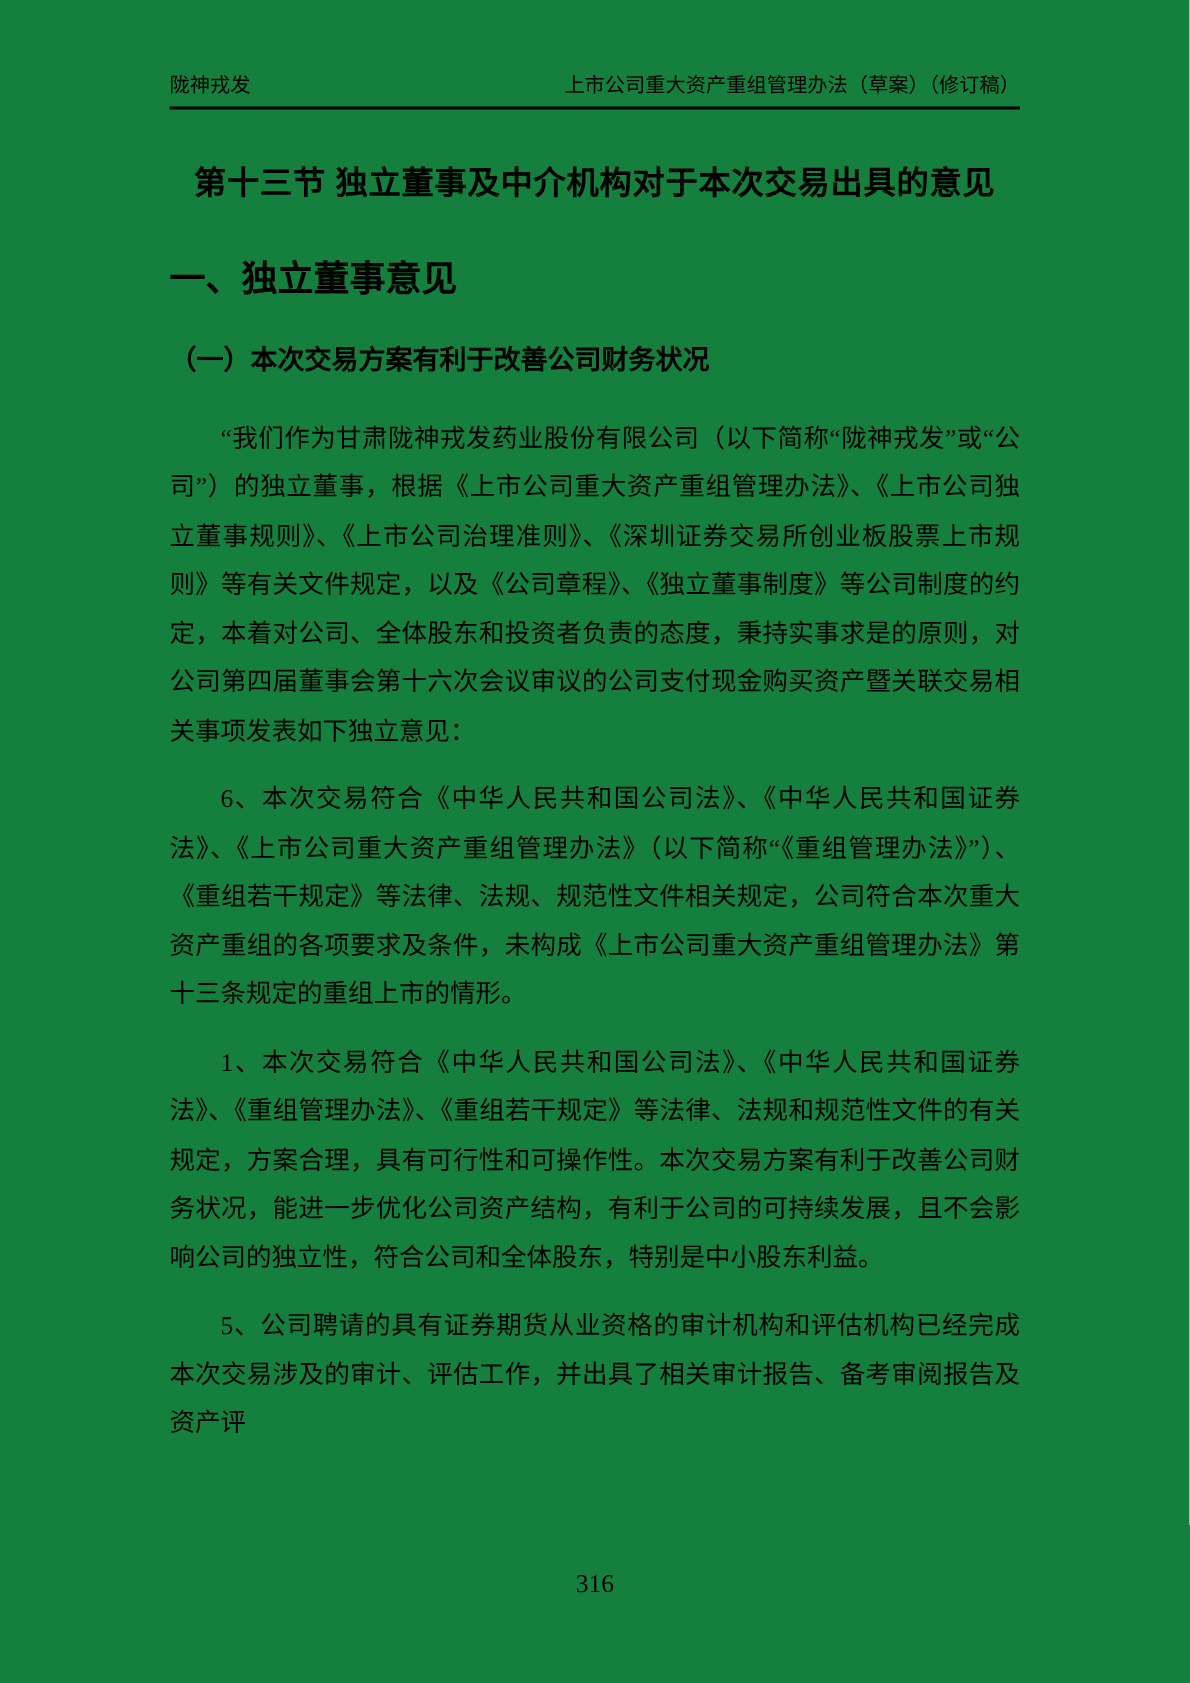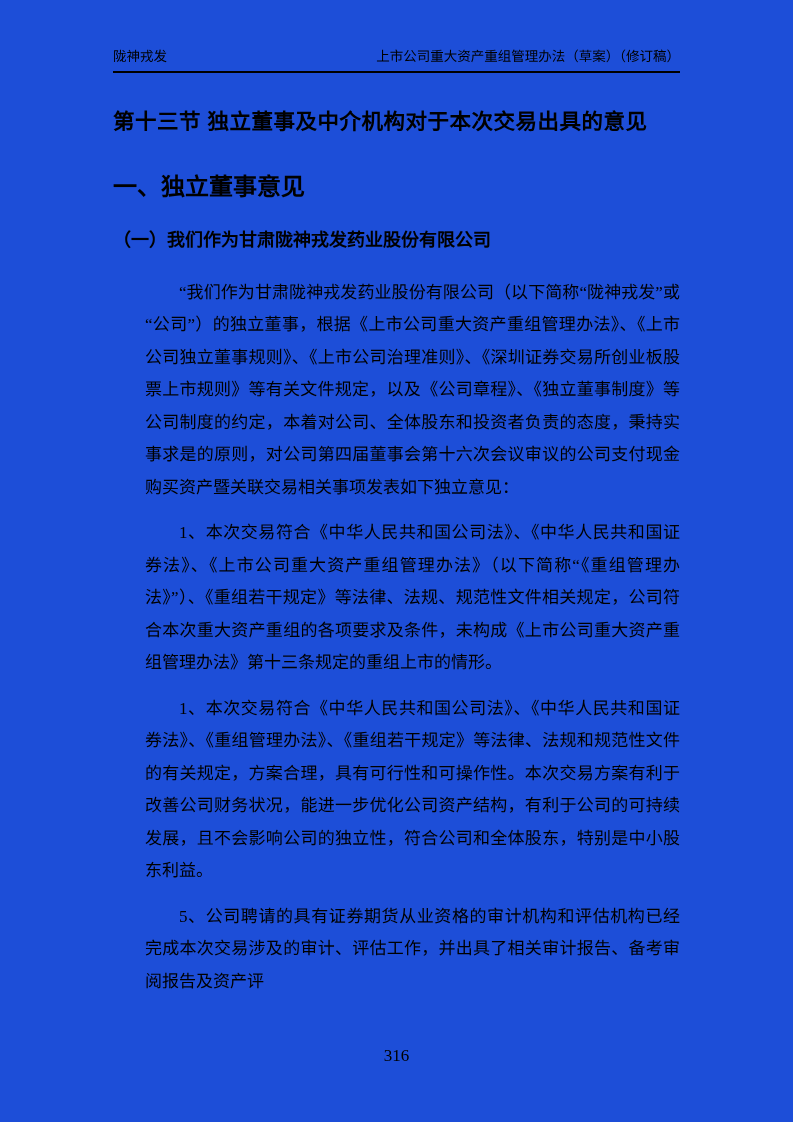--- a/index.html
+++ b/index.html
@@ -4,21 +4,21 @@
 <style>
   html, body {
     margin: 0;
     padding: 0;
     background: #ffffff;
   }
   .page {
     position: relative;
     width: 793px;
     height: 1122px;
-    background: #1d4ed8;
+    background: #15803d;
     color: #000000;
     box-sizing: border-box;
     padding: 49px 113px 0 113px;
     font-family: "Liberation Serif", "DejaVu Serif", serif;
     overflow: hidden;
   }
   .doc-header {
     display: flex;
     justify-content: space-between;
     align-items: flex-end;
@@ -28,41 +28,41 @@
     border-bottom: 2px solid #000000;
   }
   .doc-header .hleft { white-space: nowrap; }
   .doc-header .hright { white-space: nowrap; }
   .chapter-title {
     margin: 36px 0 0 0;
     font-family: "Liberation Sans", "DejaVu Sans", sans-serif;
     font-weight: bold;
     font-size: 21.5px;
     line-height: 1.3;
+    text-align: center;
     letter-spacing: 0.5px;
   }
   .section-heading {
     margin: 34px 0 0 0;
     font-family: "Liberation Sans", "DejaVu Sans", sans-serif;
     font-weight: bold;
     font-size: 24px;
     line-height: 1.3;
     text-align: left;
   }
   .subsection-heading {
     margin: 27px 0 0 0;
     font-family: "Liberation Sans", "DejaVu Sans", sans-serif;
     font-weight: bold;
     font-size: 18px;
     line-height: 1.3;
     text-align: left;
   }
   .body-text {
     margin-top: 24px;
-    margin-left: 32px;
   }
   .body-text p {
     margin: 0 0 13px 0;
     font-size: 17px;
     line-height: 32.5px;
     text-align: justify;
     text-indent: 2em;
     word-break: break-all;
   }
   .page-footer {
@@ -81,25 +81,25 @@
 
   <div class="doc-header">
     <span class="hleft">陇神戎发</span>
     <span class="hright">上市公司重大资产重组管理办法（草案）（修订稿）</span>
   </div>
 
   <h1 class="chapter-title">第十三节 独立董事及中介机构对于本次交易出具的意见</h1>
 
   <h2 class="section-heading">一、独立董事意见</h2>
 
-  <h3 class="subsection-heading">（一）我们作为甘肃陇神戎发药业股份有限公司</h3>
+  <h3 class="subsection-heading">（一）本次交易方案有利于改善公司财务状况</h3>
 
   <div class="body-text">
     <p>“我们作为甘肃陇神戎发药业股份有限公司（以下简称“陇神戎发”或“公司”）的独立董事，根据《上市公司重大资产重组管理办法》、《上市公司独立董事规则》、《上市公司治理准则》、《深圳证券交易所创业板股票上市规则》等有关文件规定，以及《公司章程》、《独立董事制度》等公司制度的约定，本着对公司、全体股东和投资者负责的态度，秉持实事求是的原则，对公司第四届董事会第十六次会议审议的公司支付现金购买资产暨关联交易相关事项发表如下独立意见：</p>
-    <p>1、本次交易符合《中华人民共和国公司法》、《中华人民共和国证券法》、《上市公司重大资产重组管理办法》（以下简称“《重组管理办法》”）、《重组若干规定》等法律、法规、规范性文件相关规定，公司符合本次重大资产重组的各项要求及条件，未构成《上市公司重大资产重组管理办法》第十三条规定的重组上市的情形。</p>
+    <p>6、本次交易符合《中华人民共和国公司法》、《中华人民共和国证券法》、《上市公司重大资产重组管理办法》（以下简称“《重组管理办法》”）、《重组若干规定》等法律、法规、规范性文件相关规定，公司符合本次重大资产重组的各项要求及条件，未构成《上市公司重大资产重组管理办法》第十三条规定的重组上市的情形。</p>
     <p>1、本次交易符合《中华人民共和国公司法》、《中华人民共和国证券法》、《重组管理办法》、《重组若干规定》等法律、法规和规范性文件的有关规定，方案合理，具有可行性和可操作性。本次交易方案有利于改善公司财务状况，能进一步优化公司资产结构，有利于公司的可持续发展，且不会影响公司的独立性，符合公司和全体股东，特别是中小股东利益。</p>
     <p>5、公司聘请的具有证券期货从业资格的审计机构和评估机构已经完成本次交易涉及的审计、评估工作，并出具了相关审计报告、备考审阅报告及资产评</p>
   </div>
 
   <div class="page-footer">
     <span>316</span>
   </div>
 
 </div>
 

